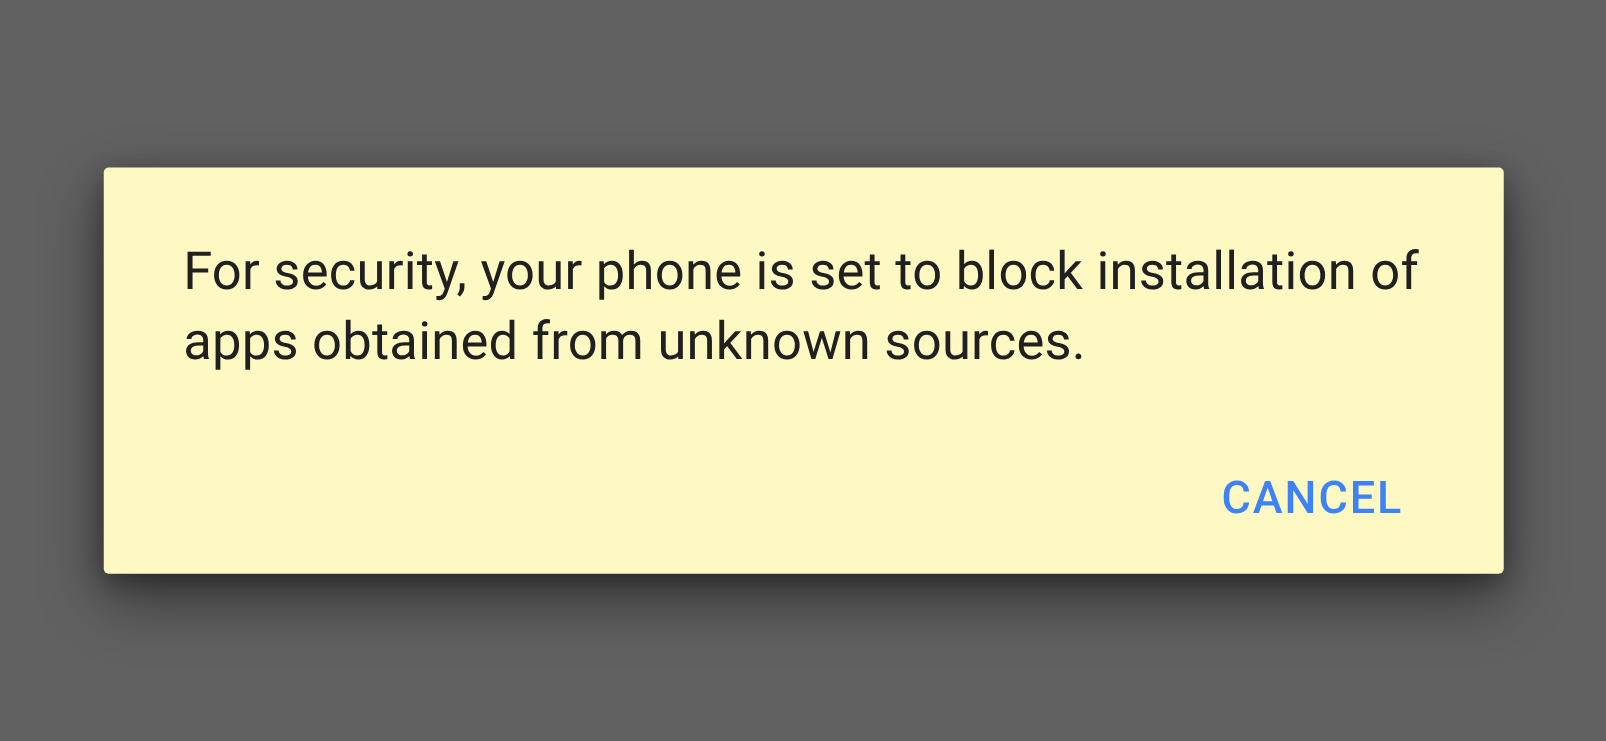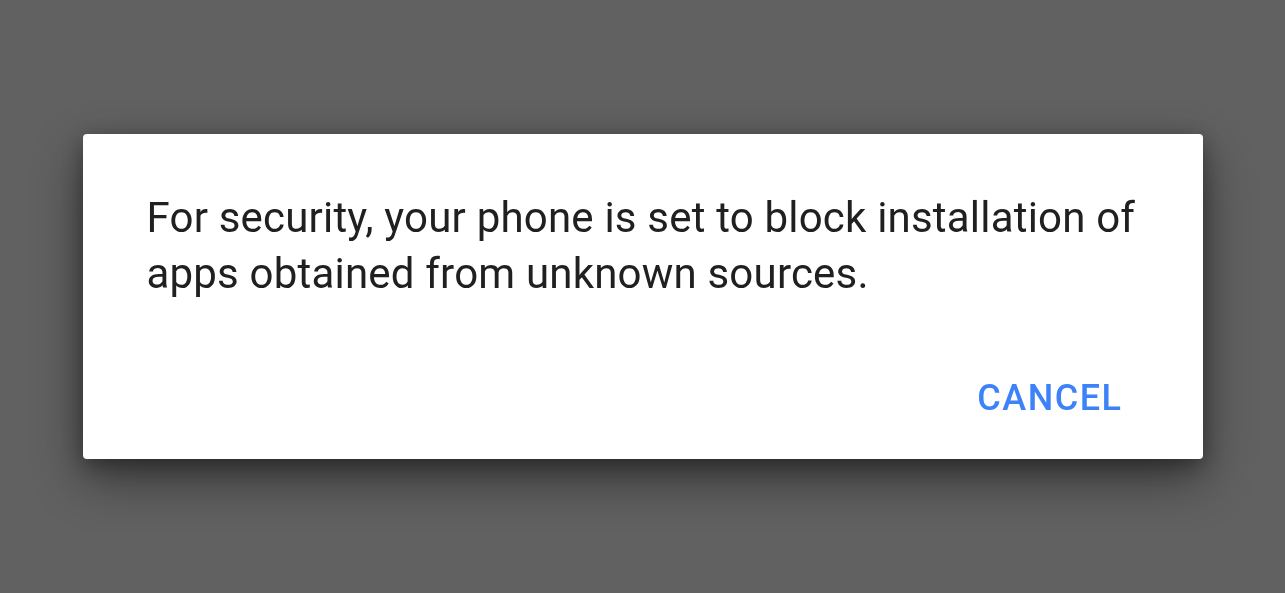--- a/index.html
+++ b/index.html
@@ -12,21 +12,21 @@
       height: 593px;
       background: #616161;
       display: flex;
       align-items: center;
       justify-content: center;
       font-family: Roboto, "Helvetica Neue", Arial, sans-serif;
       overflow: hidden;
     }
     .dialog {
       width: 1120px;
-      background: #ffffff;
+      background: #fef9c3;
       border-radius: 4px;
       box-shadow: 0 20px 50px rgba(0,0,0,0.45), 0 6px 20px rgba(0,0,0,0.3);
       padding: 56px 64px 36px 64px;
       display: flex;
       flex-direction: column;
     }
     .dialog-message {
       font-size: 42px;
       line-height: 1.32;
       color: #202020;

